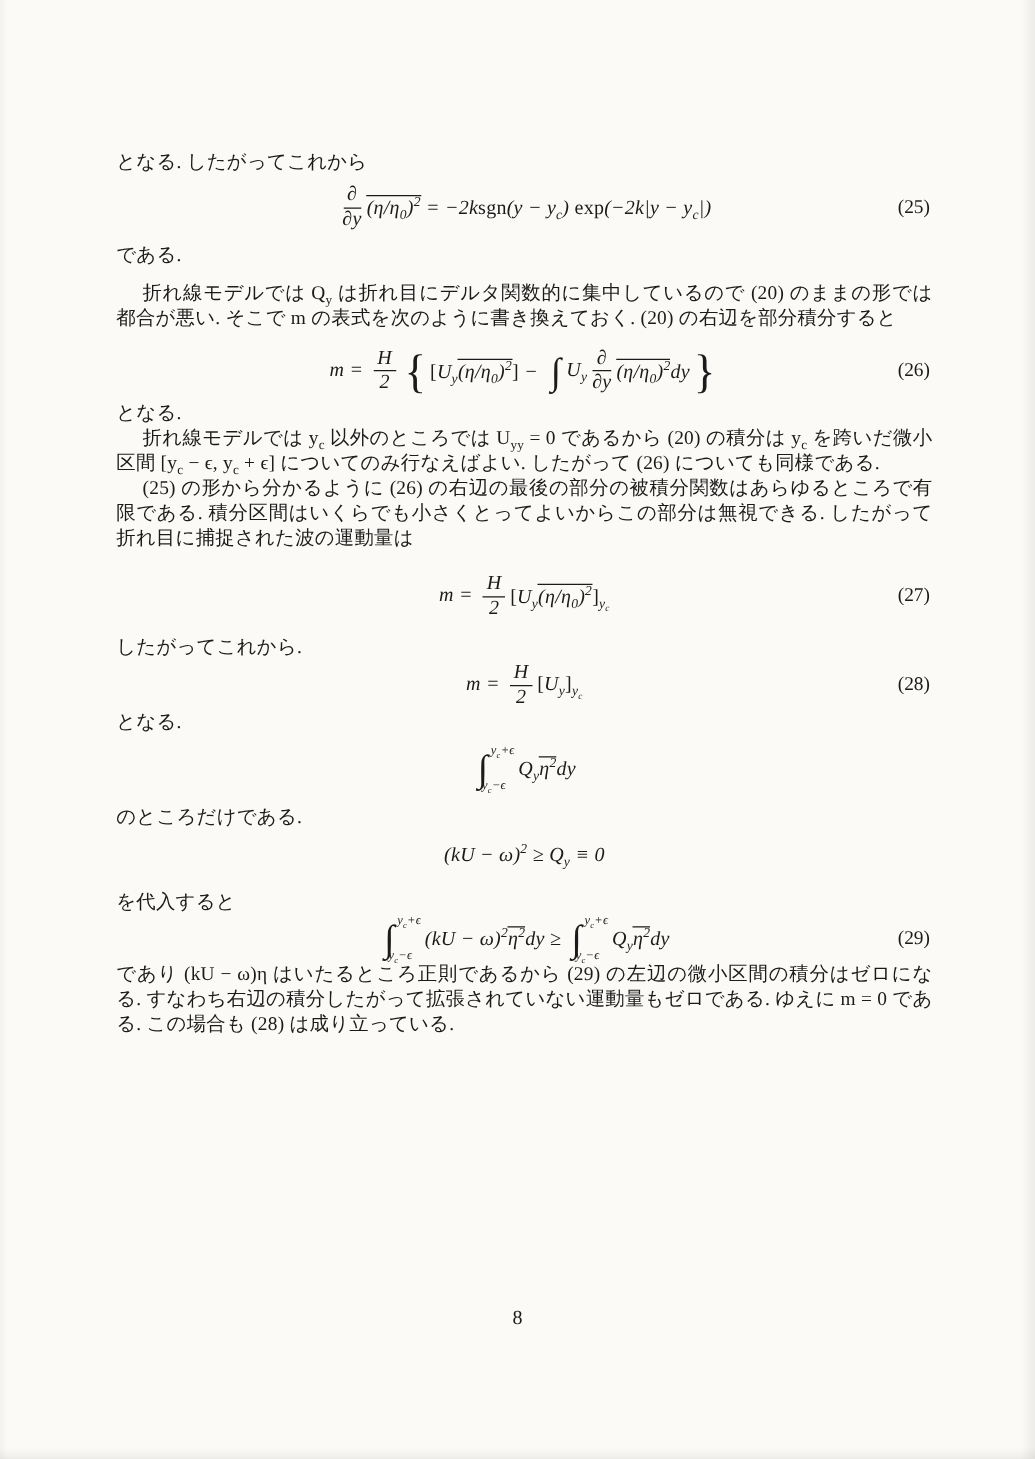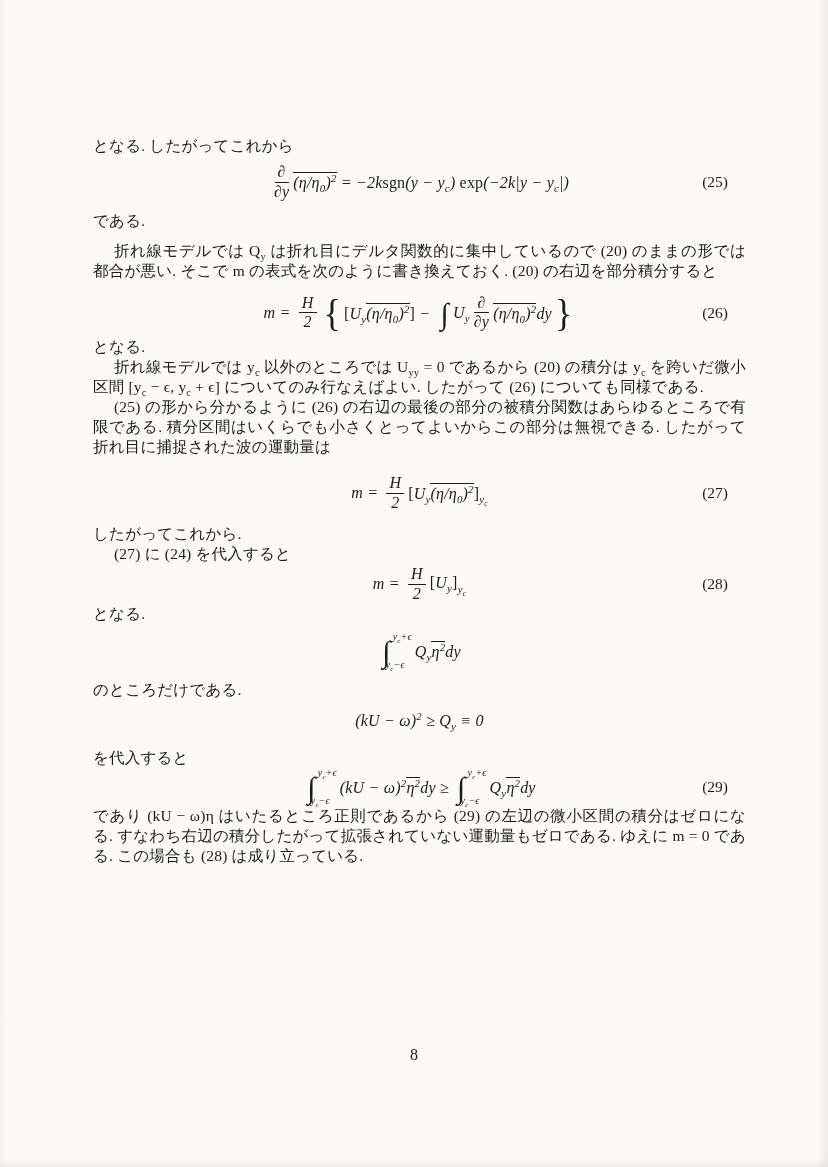--- a/index.html
+++ b/index.html
@@ -13,21 +13,21 @@
     margin:0 auto;
     color:#1b1b1b;
     background:
       linear-gradient(270deg, rgba(0,0,0,0.06), rgba(0,0,0,0) 12px),
       linear-gradient(0deg, rgba(0,0,0,0.05), rgba(0,0,0,0) 9px),
       linear-gradient(90deg, rgba(0,0,0,0.03), rgba(0,0,0,0) 6px),
       #fbfaf7;
     overflow:hidden;
   }
   .content {
-    position:absolute; left:93px; top:120px; width:653px;margin-top:16px;
+    position:absolute; left:93px; top:120px; width:653px;
   }
   .content p {
     margin:0;
     font-size:15.5px;
     line-height:20px;
     text-align:justify;
     letter-spacing:0.2px;
   }
   .indent { text-indent:21px; }
   .mt10 { margin-top:10px !important; }
@@ -47,21 +47,21 @@
     min-height:34px;
   }
   .eq {
     display:inline-flex; align-items:center;
     font-style:italic;
     font-size:16px;
     letter-spacing:0.2px;
   }
   .eq .run { display:inline-block; white-space:pre; }
   .eqnum {
-    position:absolute; right:18px; top:50%;
+    position:absolute; right:2px; top:50%;
     transform:translateY(-50%);
     font-style:normal; font-size:15.5px;
   }
   .frac {
     display:inline-flex; flex-direction:column; align-items:center;
     margin:0 4px; text-align:center; line-height:1.05;
   }
   .frac .fn { display:block; padding:0 3px 1px; border-bottom:1.3px solid currentColor; }
   .frac .fd { display:block; padding-top:1px; }
   .intw { display:inline-flex; align-items:center; margin:0 2px 0 4px; }
@@ -144,21 +144,20 @@
             <span class="fn">H</span>
             <span class="fd">2</span>
           </span>
           <span class="run"><span class="up">[</span>U<sub>y</sub><span class="ol">(η/η<sub>0</sub>)<sup>2</sup></span><span class="up">]</span><sub>y<sub>c</sub></sub></span>
         </span>
       <span class="eqnum">(27)</span>
     </div>
 
     <p>したがってこれから.</p>
 
-    <p class="indent">(27) に (24) を代入すると</p>
 
     <div class="eqrow" style="margin:2px 0 2px;">
       <span class="eq">
           <span class="run">m = </span>
           <span class="frac">
             <span class="fn">H</span>
             <span class="fd">2</span>
           </span>
           <span class="run"><span class="up">[</span>U<sub>y</sub><span class="up">]</span><sub>y<sub>c</sub></sub></span>
         </span>

